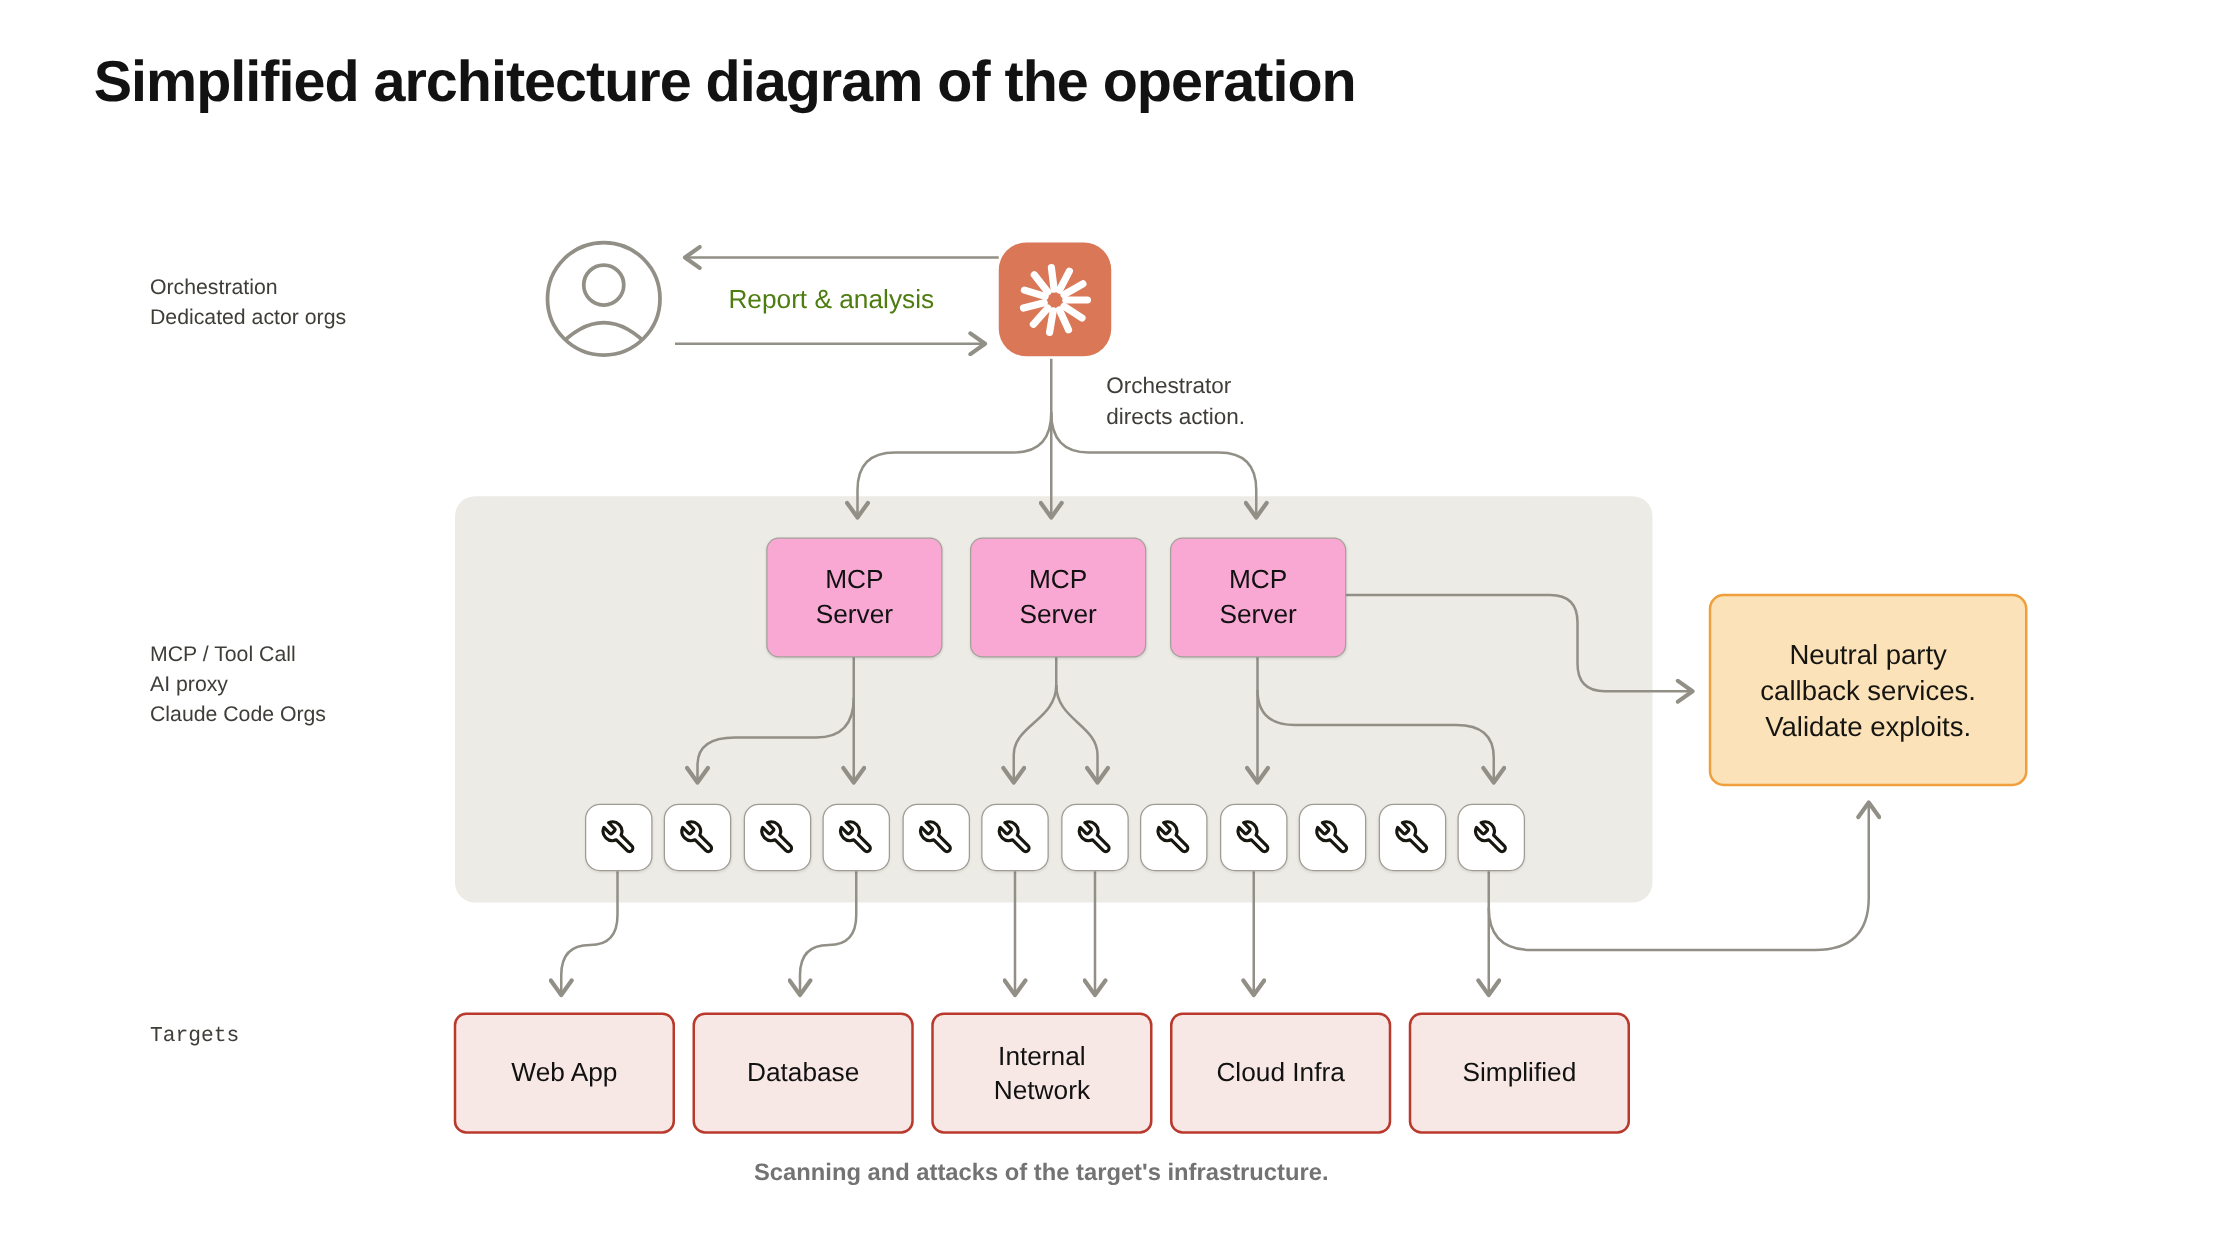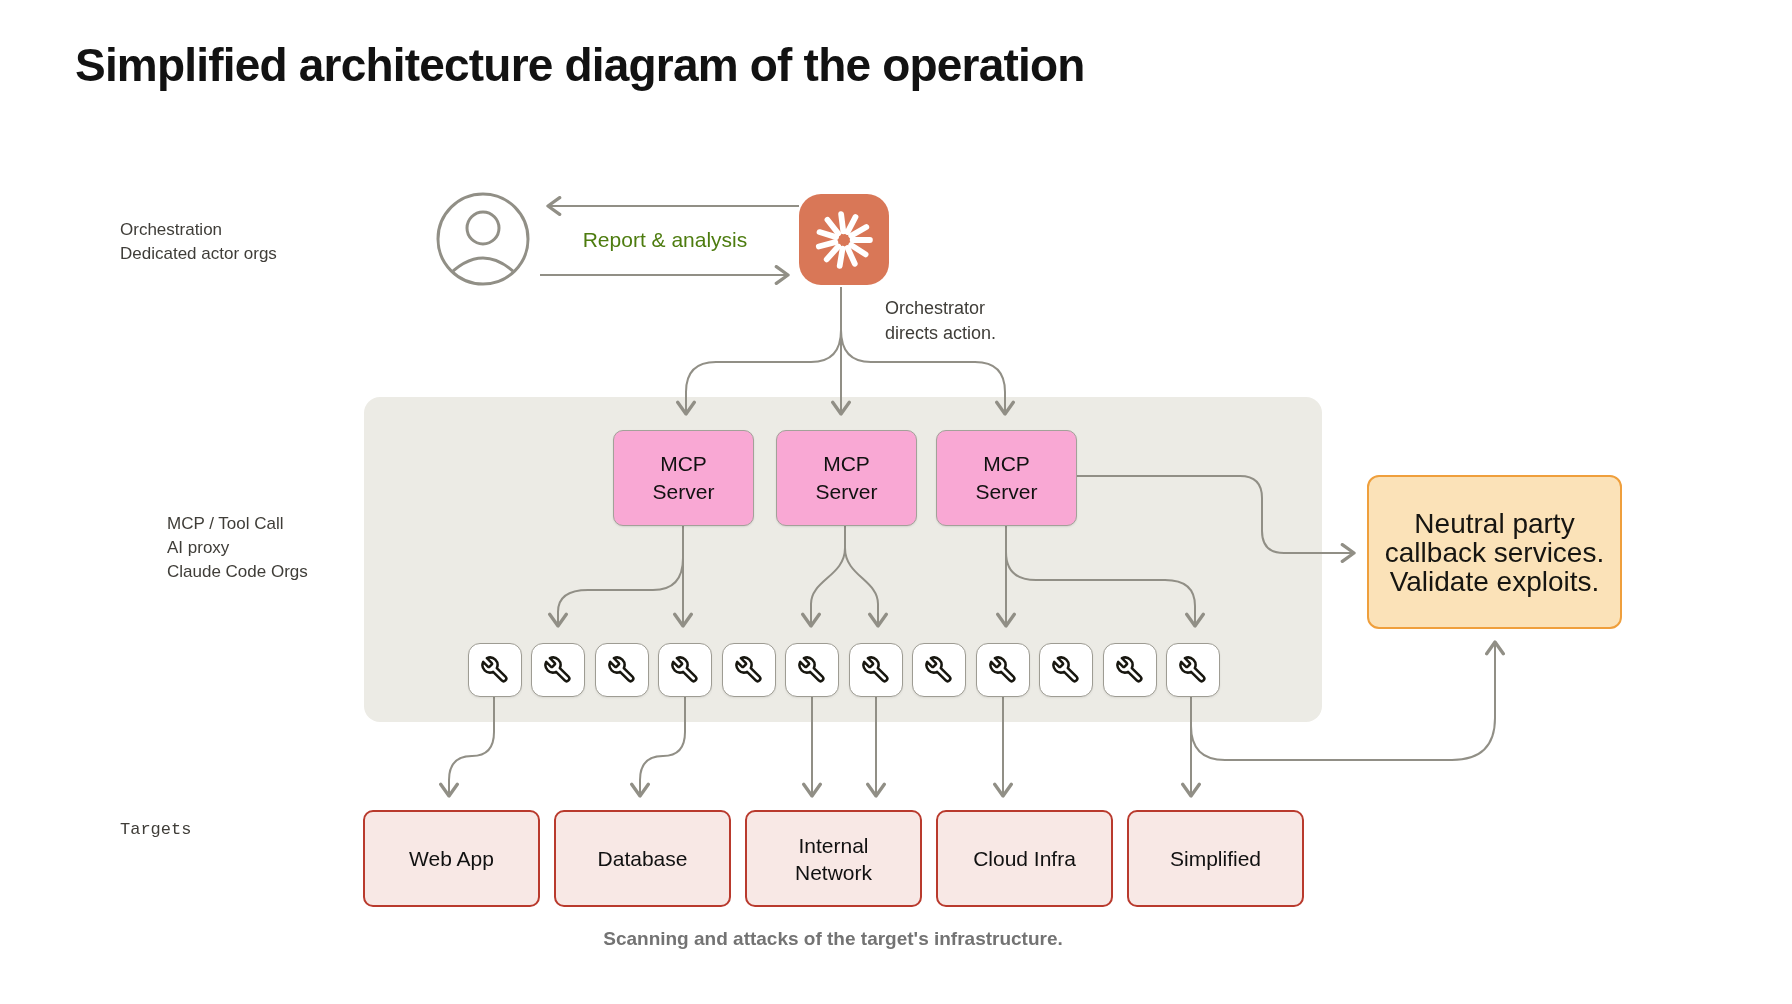--- a/index.html
+++ b/index.html
@@ -13,21 +13,21 @@
   .svg-layer{left:0;top:0;width:1792px;height:1004px;pointer-events:none;}
   .box{background:#f9a8d4;border:1.5px solid #a3a199;border-radius:10px;box-shadow:0 1px 2px rgba(0,0,0,.10);
        display:flex;flex-direction:column;align-items:center;justify-content:center;text-align:center;}
   .mcp{width:139px;height:94px;top:430px;font-size:21px;line-height:28px;color:#111;}
   .tools-row{left:468px;top:643px;width:752px;height:52px;display:flex;justify-content:space-between;}
   .tool-tile{width:52px;height:52px;background:#fff;border:1.5px solid #9e9c93;border-radius:12px;
              box-shadow:0 1px 2px rgba(0,0,0,.08);display:flex;align-items:center;justify-content:center;}
   .tool-tile svg{width:30px;height:30px;transform:scaleX(-1);}
   .callback{left:1367px;top:475px;width:251px;height:150px;background:#FBE2B8;border:2px solid #EF9F3C;
             border-radius:12px;display:flex;flex-direction:column;align-items:center;justify-content:center;
-            font-size:28px;line-height:29px;color:#161511;}
+            font-size:22px;line-height:29px;color:#161511;}
   .target{top:810px;width:177px;height:97px;background:#F8E8E5;border:2px solid #B93A2D;border-radius:10px;
           display:flex;align-items:center;justify-content:center;text-align:center;
           font-size:21px;line-height:27px;color:#111;padding:0 18px;box-sizing:border-box;}
   .caption{left:433px;top:928px;width:800px;text-align:center;font-size:19px;font-weight:700;color:#737373;}
   .report{left:552px;top:228px;width:226px;text-align:center;font-size:21px;color:#4d7c0f;}
   .claude-icon{left:799px;top:194px;width:90px;height:91px;border-radius:22px;background:#D97757;
                display:flex;align-items:center;justify-content:center;}
   .claude-icon svg{width:72px;height:72px;}
   .avatar{left:435px;top:191px;width:96px;height:96px;}
 </style>
@@ -35,21 +35,21 @@
 <body>
 
 <div class="canvas">
 
   <div class="abs title">Simplified architecture diagram of the operation</div>
 
   <div class="abs rail" style="top:218px;">
     <div>Orchestration</div>
     <div>Dedicated actor orgs</div>
   </div>
-  <div class="abs rail" style="top:512px;margin-left:47px;">
+  <div class="abs rail" style="top:512px;">
     <div>MCP / Tool Call</div>
     <div>AI proxy</div>
     <div>Claude Code Orgs</div>
   </div>
   <div class="abs rail" style="top:818px;font-family:Liberation Mono, monospace;">Targets</div>
 
   <div class="abs panel"></div>
 
   <svg class="abs svg-layer" viewBox="0 0 1792 1004" fill="none" xmlns="http://www.w3.org/2000/svg">
     <defs>

